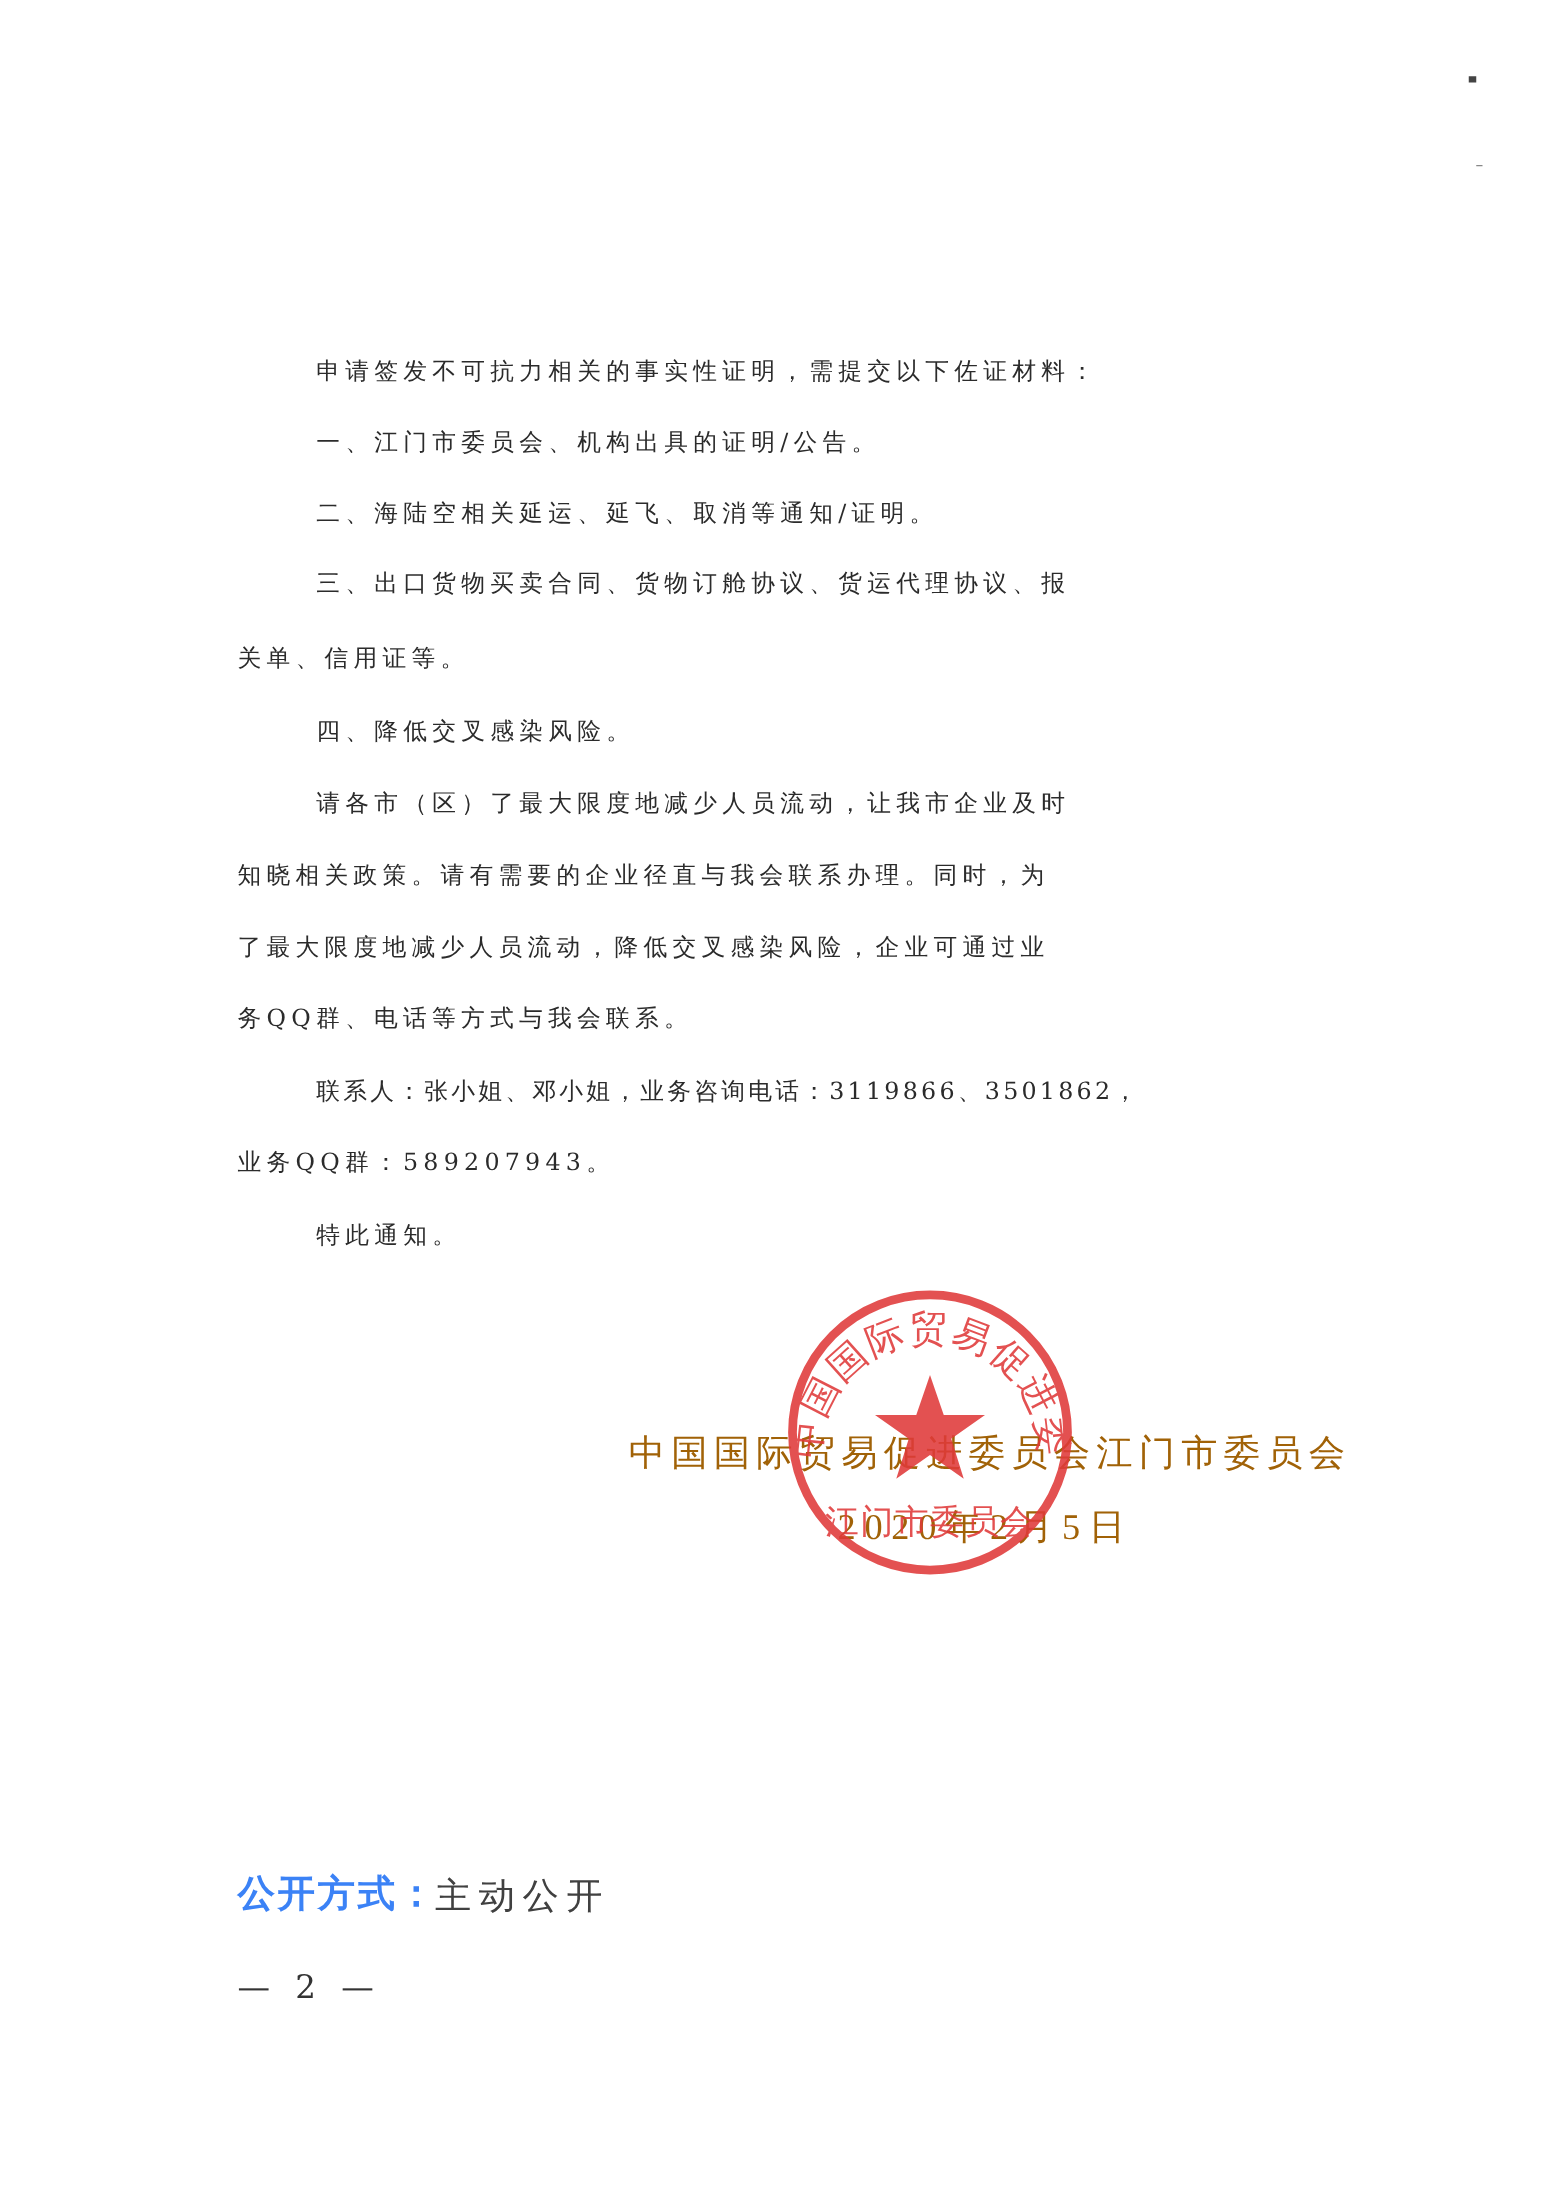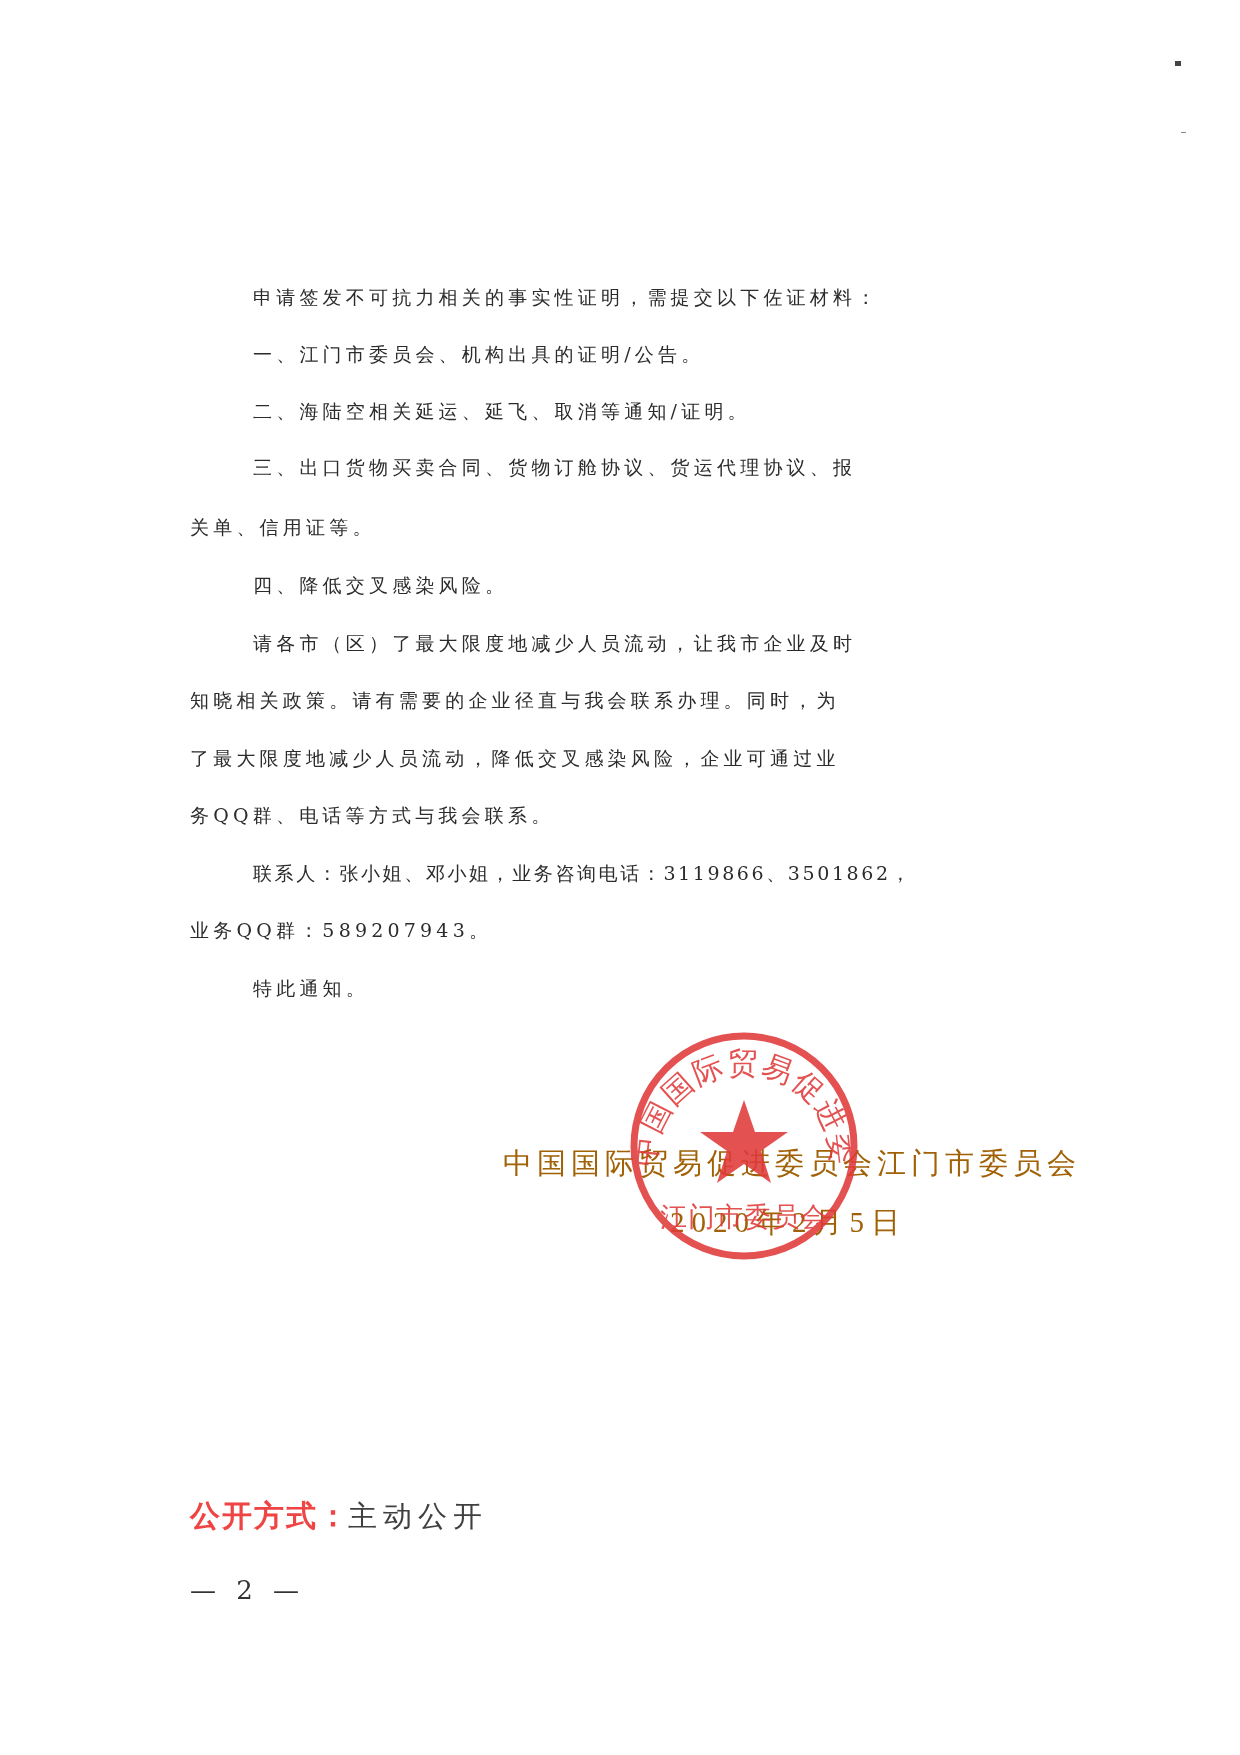--- a/index.html
+++ b/index.html
@@ -4,21 +4,21 @@
 <style>
   html, body { margin:0; padding:0; background:#ffffff; }
   body { width:1240px; height:1755px; position:relative; overflow:hidden;
          font-family:"DejaVu Serif", "Liberation Serif", serif; color:#2b2b2b; }
   .line { position:absolute; font-size:19px; letter-spacing:4.2px; white-space:nowrap; line-height:40px; }
   .ind { left:253px; }
   .noind { left:190px; }
   .artifact { position:absolute; background:#444; }
   .seal { position:absolute; left:628px; top:1030px; width:232px; height:232px; }
   .sig { position:absolute; font-size:29px; letter-spacing:5px; white-space:nowrap; line-height:40px; color:#a16207;font-family:Liberation Serif, serif; }
-  .footer-label { position:absolute; left:190px; top:1496px; font-size:30px; line-height:40px; font-family:"DejaVu Sans", sans-serif; font-weight:bold; color:#ef4444; letter-spacing:2px; }
+  .footer-label { position:absolute; left:190px; top:1496px; font-size:30px; line-height:40px; font-family:"DejaVu Sans", sans-serif; font-weight:bold; color:#3b82f6; letter-spacing:2px; }
   .footer-value { position:absolute; left:348px; top:1496px; font-size:29px; line-height:40px; letter-spacing:6px; color:#404040; }
   .pagenum { position:absolute; left:190px; top:1570px; font-size:26px; line-height:40px; color:#333; letter-spacing:6px; }
 </style>
 </head>
 <body>
 
 <div class="artifact" style="left:1175px;top:61px;width:6px;height:5px;"></div>
 <div class="artifact" style="left:1181px;top:132px;width:5px;height:1px;background:#888;"></div>
 
 <div>

